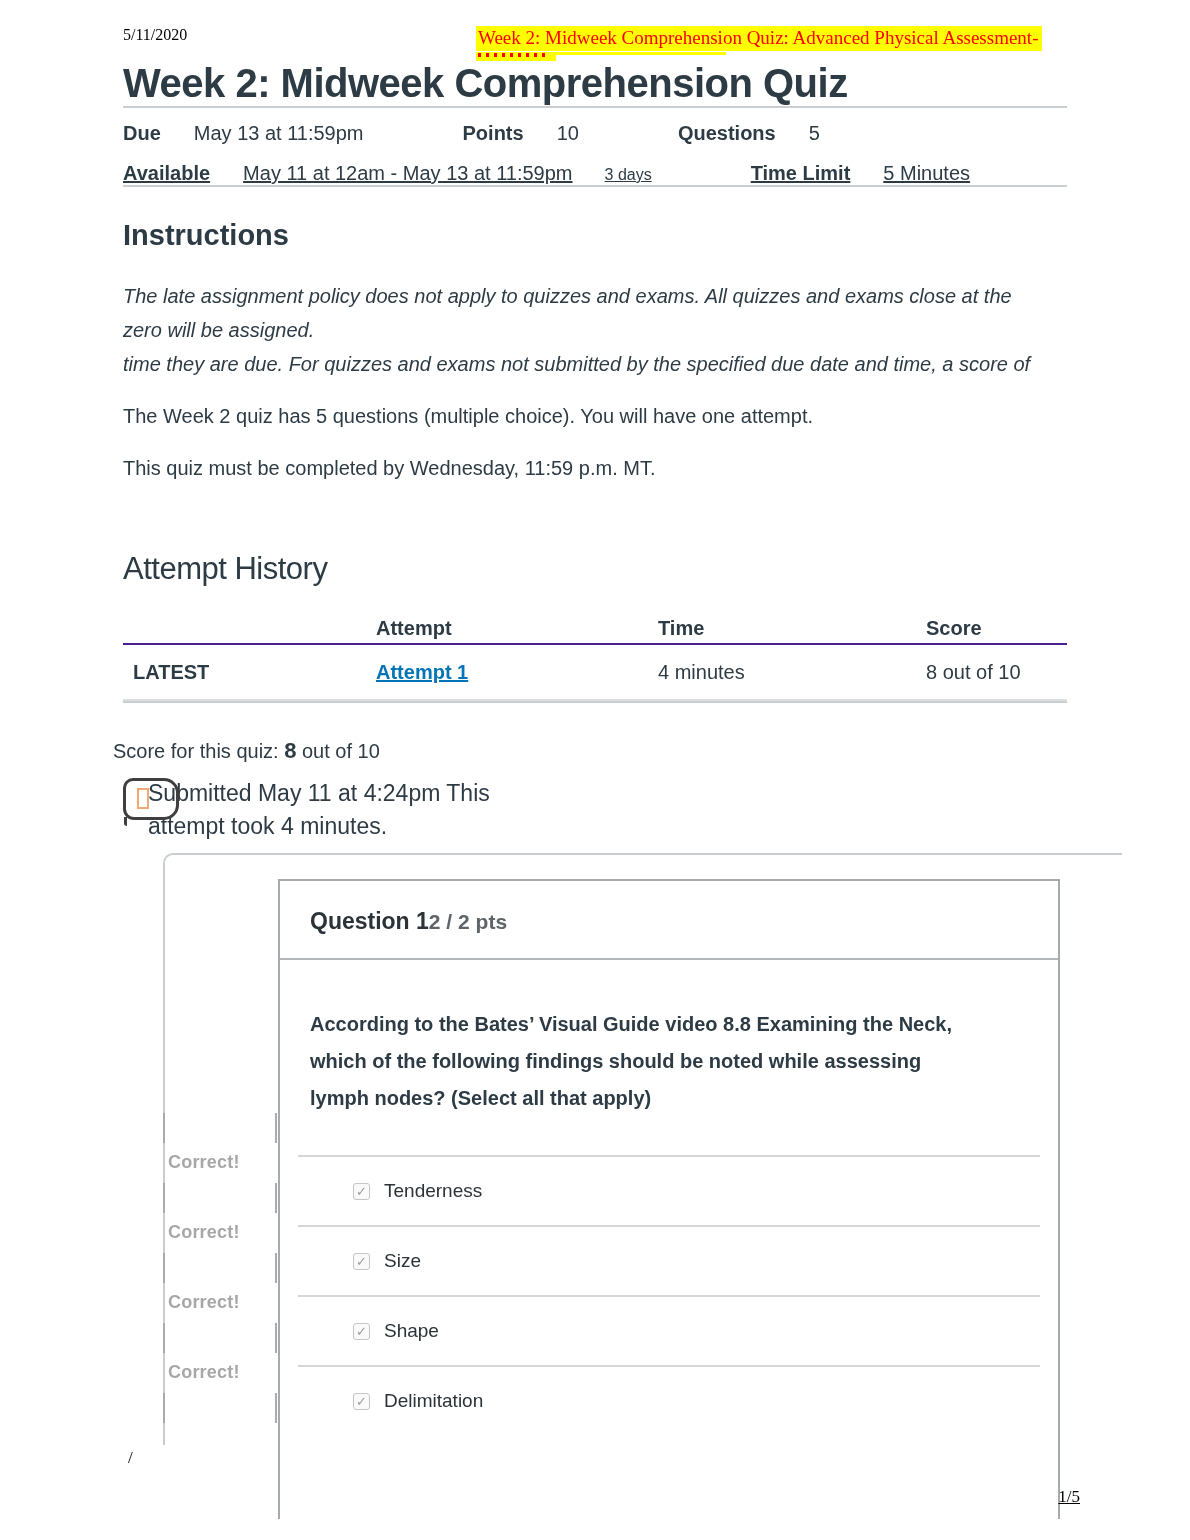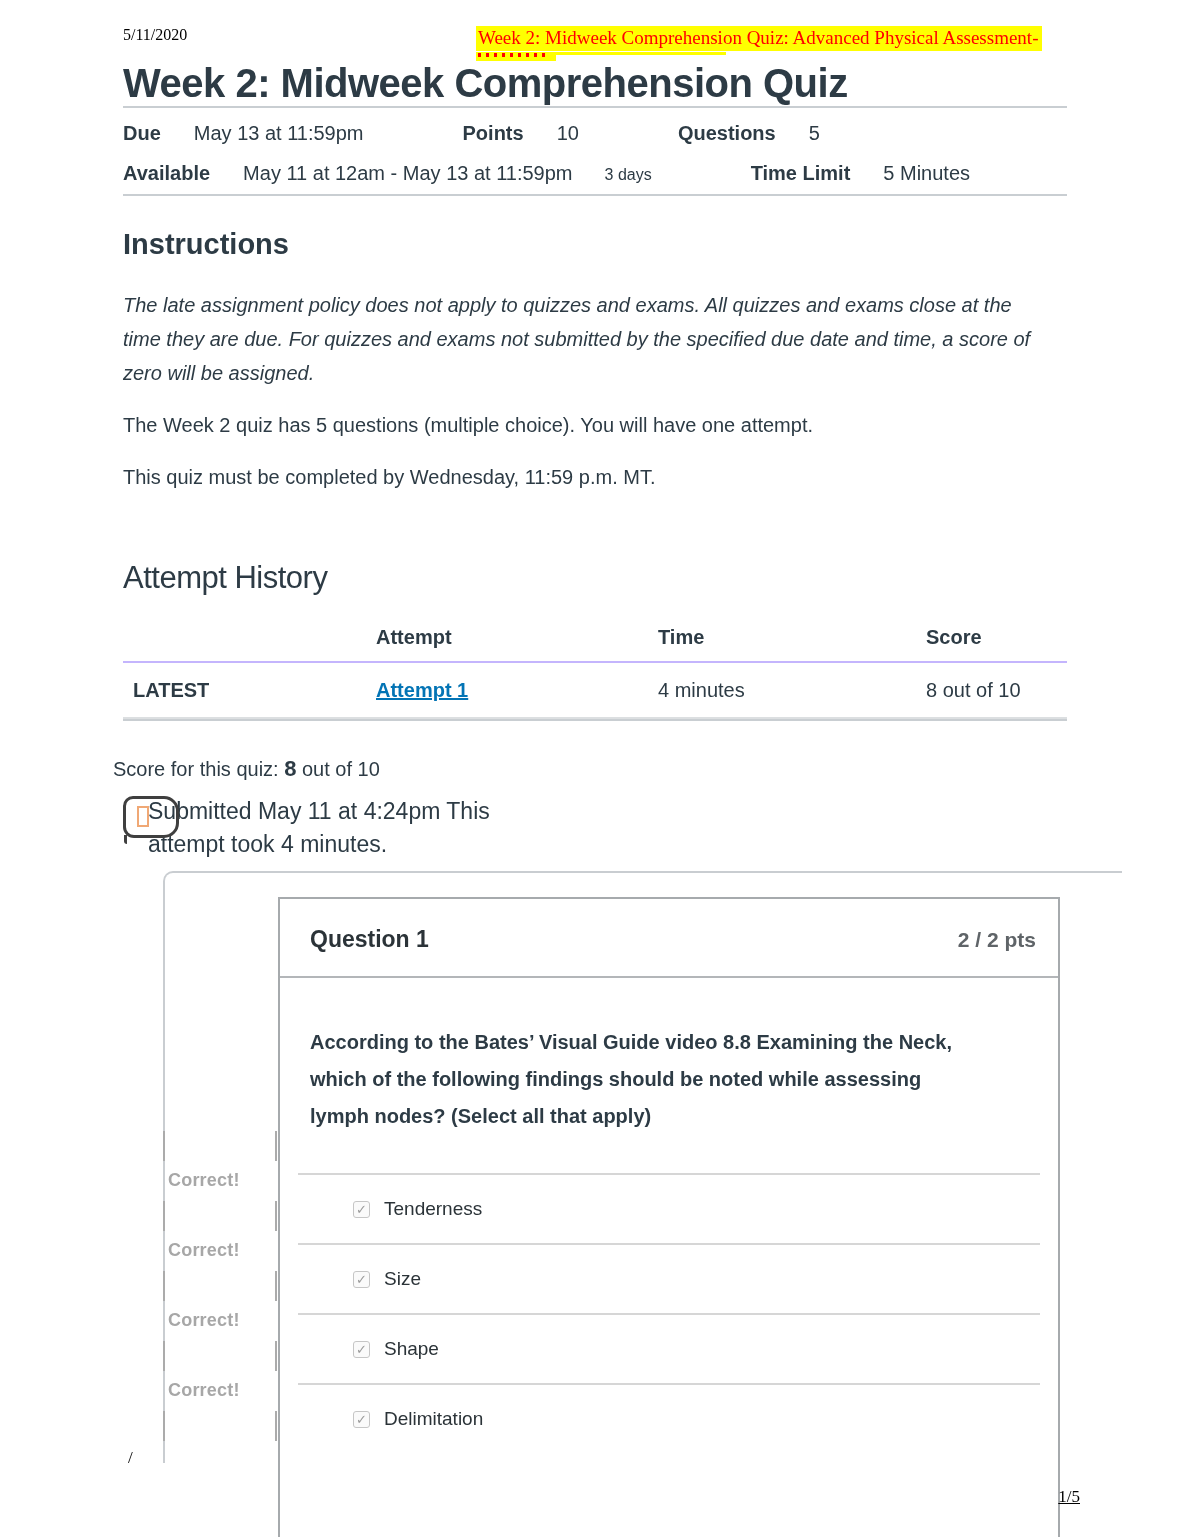--- a/index.html
+++ b/index.html
@@ -20,54 +20,54 @@
 
   .content { position:absolute; left:55px; right:55px; top:0; }
 
   .page-title { margin-top:60px; font-size:40px; font-weight:bold; color:#2D3B45; letter-spacing:-0.5px; line-height:1.15; }
   hr.rule { border:none; border-top:2px solid #c9ced2; margin:0; }
   .rule-1 { margin-top:10px; }
 
   
   .meta { margin-top:14px; font-size:20px; }
   .meta-row { display:flex; align-items:baseline; margin-bottom:17px;gap:24px; }
-  .meta-row:last-child { margin-bottom:9px; }
+  .meta-row:last-child { margin-bottom:0;text-decoration:underline; }
   .meta-label { font-weight:bold; margin-right:9px; }
   .meta-gap { margin-left:75px; }
   .meta-small { font-size:16px; margin-left:8px; }
   .rule-2 { margin-top:16px; }
 
   .instructions-heading { margin-top:32px; font-size:29px; font-weight:bold; color:#2D3B45; }
   .para { margin-top:27px; font-size:20px; line-height:34px; }
   .para.italic { font-style:italic; }
   .para.single { margin-top:18px; }
 
   .attempt-heading { margin-top:66px; font-size:31px; font-weight:300; letter-spacing:-0.5px; color:#2D3B45; }
 
   
   .attempt-table { margin-top:30px; width:100%; font-size:20px; }
   .t-row { display:grid; grid-template-columns:253px 282px 268px 1fr; align-items:baseline; }
-  .t-head { padding:0 0 12px 0; border-bottom:2px solid #c4b5fd; font-weight:bold; }
+  .t-head { padding:0 0 3px 0; border-bottom:2px solid #4c1d95; font-weight:bold; }
   .t-data { padding:16px 0 15px 0; border-bottom:2px solid #dcdfe1; }
   .t-rowlabel { font-weight:bold; padding-left:10px; }
   .attempt-link { color:#0374B5; font-weight:bold; text-decoration:underline; }
   .rule-3 { margin-top:26px; border-top-color:#ccd0d4; }
 
   .score-line { margin-top:35px; margin-left:-10px; font-size:20px; }
   .score-line b { font-size:22px; }
 
   .submitted-note { position:relative; margin:13px 0 0 25px; font-size:23px; line-height:33px; }
   .bubble-icon { position:absolute; left:-25px; top:1px; width:56px; height:42px; border:3px solid #3f3f3f; border-radius:10px 15px 15px 11px; background:transparent; }
   .bubble-icon::after { content:""; position:absolute; left:-2px; bottom:-9px; width:9px; height:9px; border-left:3px solid #3f3f3f; border-radius:0 0 0 3px; }
   .missing-glyph { position:absolute; left:11px; top:7px; width:12px; height:21px; border:2px solid #f0a875; }
 
   
   .quiz-region { position:relative; margin:10px 0 0 40px; width:1003px; height:592px; border:2px solid #c9cdd1; border-bottom:none; border-radius:10px 10px 0 0; }
   .question-card { margin:24px 104px 0 113px; height:640px; border:2px solid #a6aaad; border-bottom:none; background:#fff; overflow:hidden; }
-  .q-header { display:flex; justify-content:space-between; align-items:baseline; padding:27px 22px 23px 30px; border-bottom:2px solid #b3b6b9;gap:32px; }
+  .q-header { display:flex; justify-content:flex-start; align-items:baseline; padding:27px 22px 23px 30px; border-bottom:2px solid #b3b6b9; }
   .q-title { font-size:23px; font-weight:bold; color:#2b3338; }
   .q-points { font-size:21px; font-weight:bold; color:#5f6468; }
   .q-body { padding:46px 30px 0 30px;font-weight:bold; }
   .q-prompt-line { font-size:20px; line-height:37px; color:#2D3B45; }
   .answers { margin:38px 18px 0 18px; }
   .answer-row { height:70px; border-top:2px solid #d6d6d6; padding:0 0 0 55px; display:flex; align-items:center; gap:14px; }
   .answer-row .checkbox { width:17px; height:17px; border:1px solid #c6c6c6; border-radius:3px; background:#fafafa; color:#9b9b9b; font-size:13px; line-height:15px; text-align:center; flex:0 0 auto; }
   .answer-label { font-size:19px; color:#2b3338; }
 
   
@@ -104,22 +104,22 @@
         <span class="meta-small">3 days</span>
         <span class="meta-label meta-gap">Time Limit</span>
         <span>5 Minutes</span>
       </div>
     </div>
     <hr class="rule rule-2">
 
     <h2 class="instructions-heading">Instructions</h2>
     <div class="para italic">
       <div class="pline">The late assignment policy does not apply to quizzes and exams. All quizzes and exams close at the</div>
+      <div class="pline">zero will be assigned.</div>
       <div class="pline">time they are due. For quizzes and exams not submitted by the specified due date and time, a score of</div>
-      <div class="pline">zero will be assigned.</div>
     </div>
     <p class="para single">The Week 2 quiz has 5 questions (multiple choice). You will have one attempt.</p>
     <p class="para single">This quiz must be completed by Wednesday, 11:59 p.m. MT.</p>
 
     <h2 class="attempt-heading">Attempt History</h2>
 
     <div class="attempt-table">
       <div class="t-row t-head">
         <span></span>
         <span>Attempt</span>

